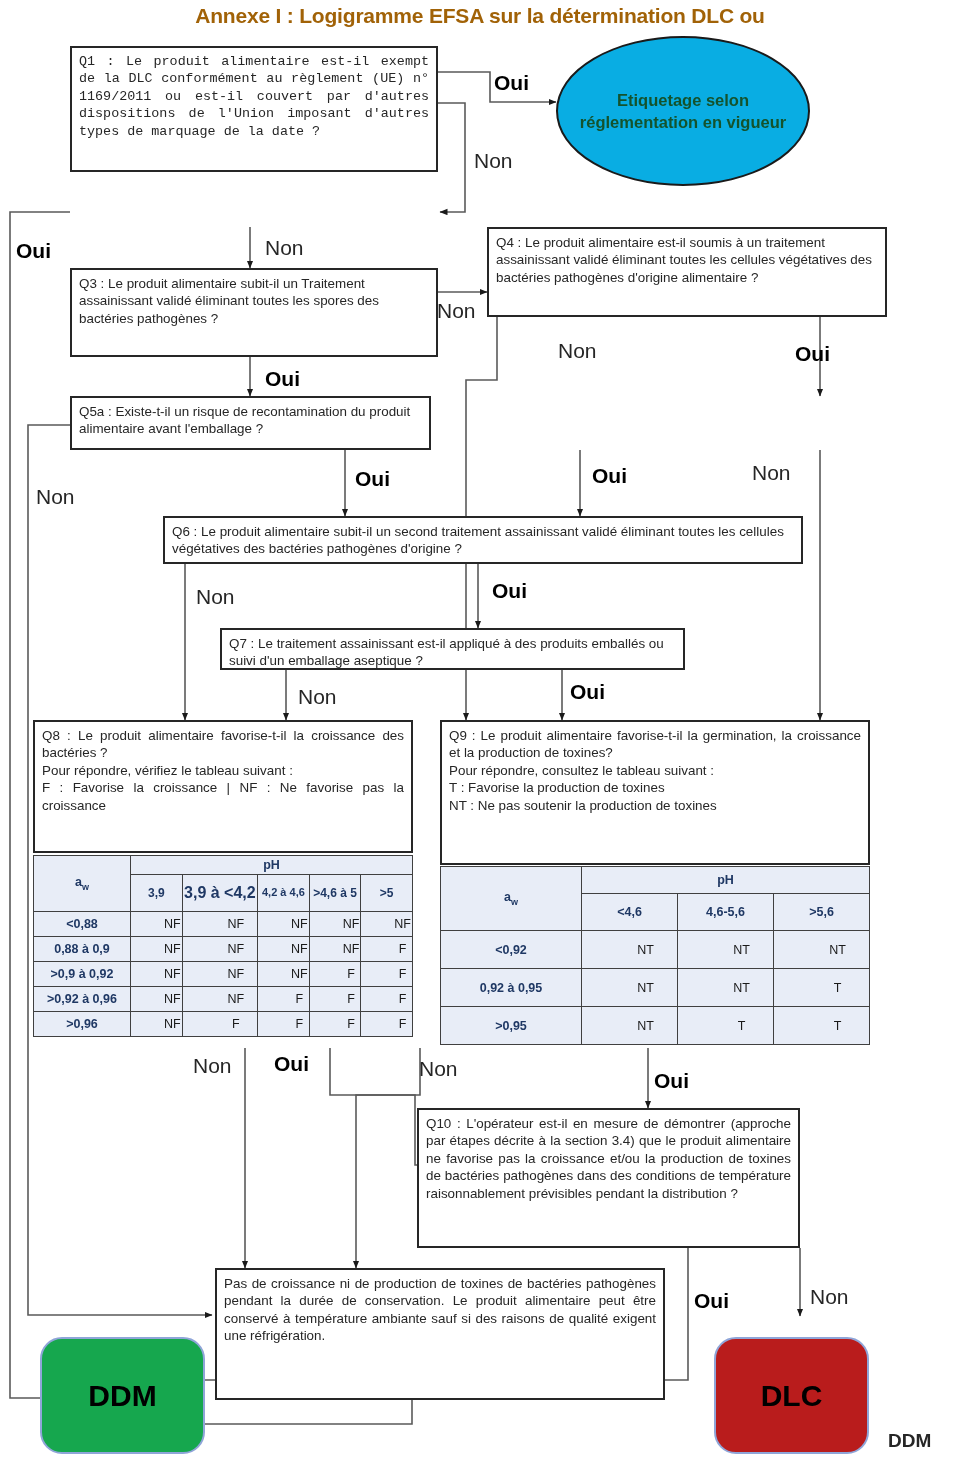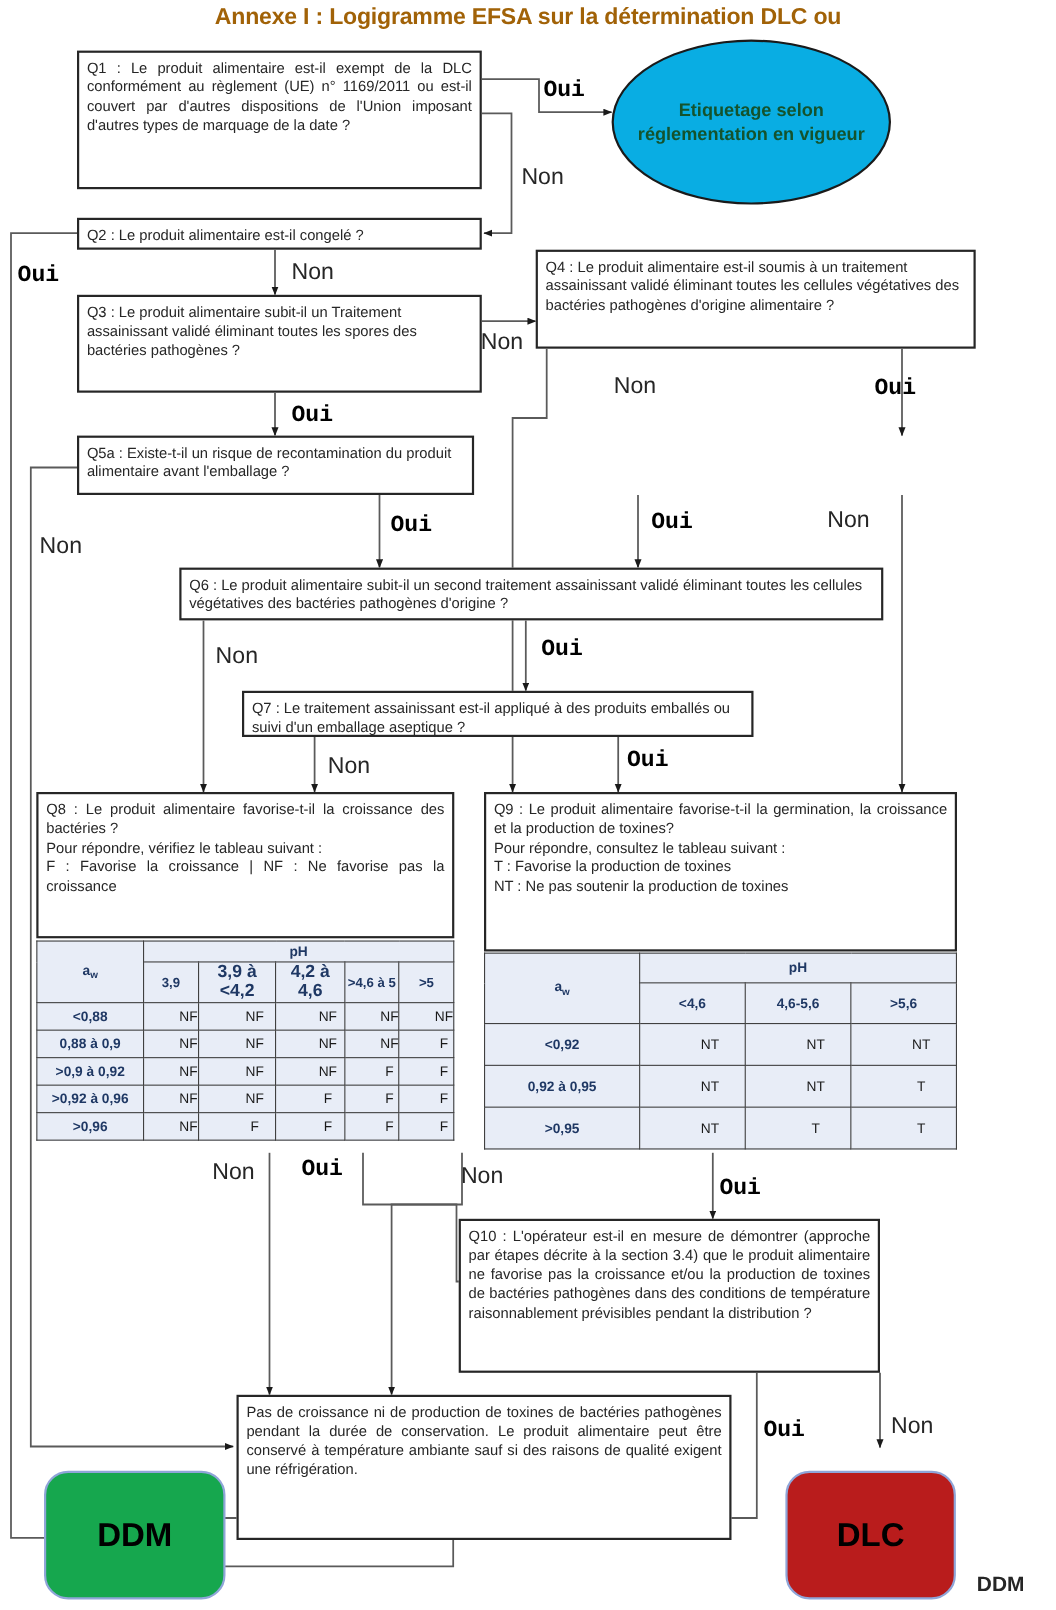--- a/index.html
+++ b/index.html
@@ -14,21 +14,21 @@
     position:absolute;box-sizing:border-box;
     border:2px solid #262626;background:#ffffff;
     font-size:13.4px;line-height:1.30;color:#262626;
     padding:5px 7px 4px 7px;text-align:justify;
   }
   .qbox.tight{text-align:left;}
   .lbl{
     position:absolute;font-size:21px;color:#262626;
     white-space:nowrap;line-height:1;
   }
-  .lbl.bold{font-weight:bold;color:#000;font-family:Liberation Mono, monospace;}
+  .lbl.bold{font-weight:bold;color:#000;}
   .ellipse{
     position:absolute;box-sizing:border-box;
     border:2px solid #1a1a1a;background:#09ADE3;border-radius:50%;
     display:flex;align-items:center;justify-content:center;
     text-align:center;font-weight:bold;font-size:16.5px;line-height:1.35;color:#14532d;
   }
   .term{
     position:absolute;box-sizing:border-box;border-radius:22px;
     display:flex;align-items:center;justify-content:center;
     font-weight:bold;font-size:30px;color:#000;
@@ -107,25 +107,24 @@
       <path d="M688,1248 L688,1380 L52,1380" marker-end="url(#ah)"></path>
 
       <path d="M800,1248 L800,1316" marker-end="url(#ah)"></path>
 
       <path d="M412,1400 L412,1424 L52,1424" marker-end="url(#ah)"></path>
     </g>
   </svg>
 
   <div class="title">Annexe I : Logigramme EFSA sur la détermination DLC ou</div>
 
-  <div class="qbox" style="left:70px;top:46px;width:368px;height:126px;">Q1 : Le produit alimentaire est-il exempt de la DLC conformément au règlement (UE) n° 1169/2011 ou est-il couvert par d'autres dispositions de l'Union imposant d'autres types de marquage de la date ?</div>
+  <div class="qbox" style="left:70px;top:46px;width:368px;height:126px;font-family:Liberation Mono, monospace;">Q1 : Le produit alimentaire est-il exempt de la DLC conformément au règlement (UE) n° 1169/2011 ou est-il couvert par d'autres dispositions de l'Union imposant d'autres types de marquage de la date ?</div>
 
   <div class="ellipse" style="left:556px;top:36px;width:254px;height:150px;">Etiquetage selon réglementation en vigueur</div>
 
-  <div class="qbox tight" style="left:70px;top:198px;width:368px;height:29px;">Q2 : Le produit alimentaire est-il congelé ?</div>
 
   <div class="qbox tight" style="left:70px;top:268px;width:368px;height:89px;">Q3 : Le produit alimentaire subit-il un Traitement assainissant validé éliminant  toutes les spores des bactéries pathogènes ?</div>
 
   <div class="qbox tight" style="left:487px;top:227px;width:400px;height:90px;">Q4 : Le produit alimentaire est-il soumis à un traitement assainissant validé éliminant toutes les cellules végétatives des bactéries pathogènes d'origine alimentaire ?</div>
 
   <div class="qbox tight" style="left:70px;top:396px;width:361px;height:54px;">Q5a : Existe-t-il un risque de recontamination du produit alimentaire avant l'emballage ?</div>
 
 
   <div class="qbox tight" style="left:163px;top:516px;width:640px;height:48px;">Q6 : Le produit alimentaire subit-il un second traitement assainissant validé éliminant toutes les cellules végétatives des bactéries pathogènes d'origine ?</div>
 
@@ -185,21 +184,21 @@
 
   <table class="ftable" id="t0" style="left:33px;top:855px;width:380px;">
     <tbody>
       <tr>
         <td class="hd" rowspan="2" id="t0-corner" style="width:96px;height:54px;">a<span class="sub">w</span></td>
         <td class="hd" colspan="5" id="t0-group" style="height:18px;">pH</td>
       </tr>
       <tr id="t0-cols">
           <td class="hd" style="height: 36px; line-height: 1.05; font-size: 12px;">3,9</td>
           <td class="hd" style="height: 36px; line-height: 1.05; font-size: 16px;">3,9 à &lt;4,2</td>
-          <td class="hd" style="height: 36px; line-height: 1.05; font-size: 16px;">4,2 à 4,6</td>
+          <td class="hd" style="height: 36px; line-height: 1.05; font-size: 11px;">4,2 à 4,6</td>
           <td class="hd" style="height: 36px; line-height: 1.05; font-size: 12px;">&gt;4,6 à 5</td>
           <td class="hd" style="height: 36px; line-height: 1.05; font-size: 12px;">&gt;5</td>
         </tr>
     <tr>
           <td class="hd" style="height: 24px;">&lt;0,88</td>
           <td class="val">NF</td>
           <td class="val">NF</td>
           <td class="val">NF</td>
           <td class="val">NF</td>
           <td class="val">NF</td>

